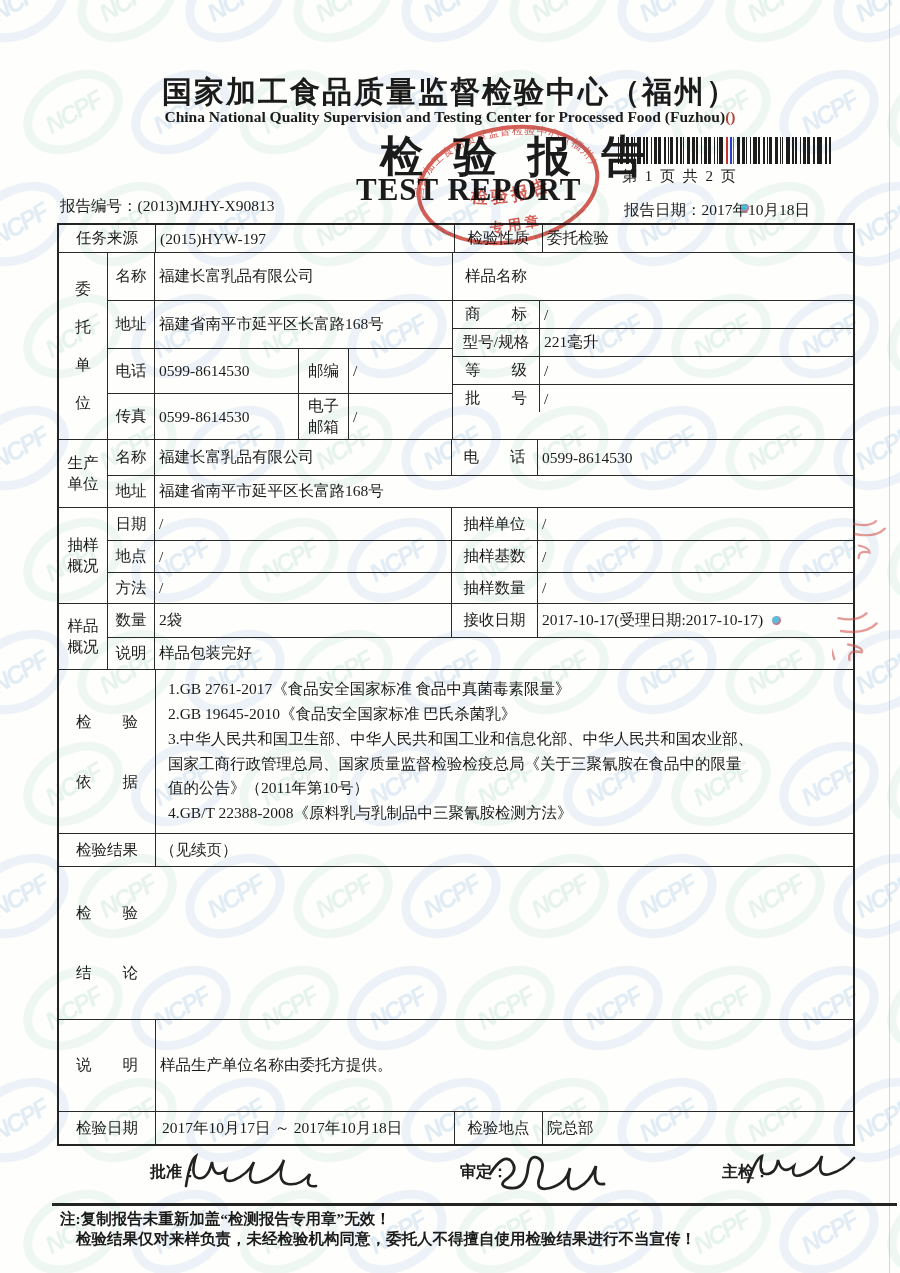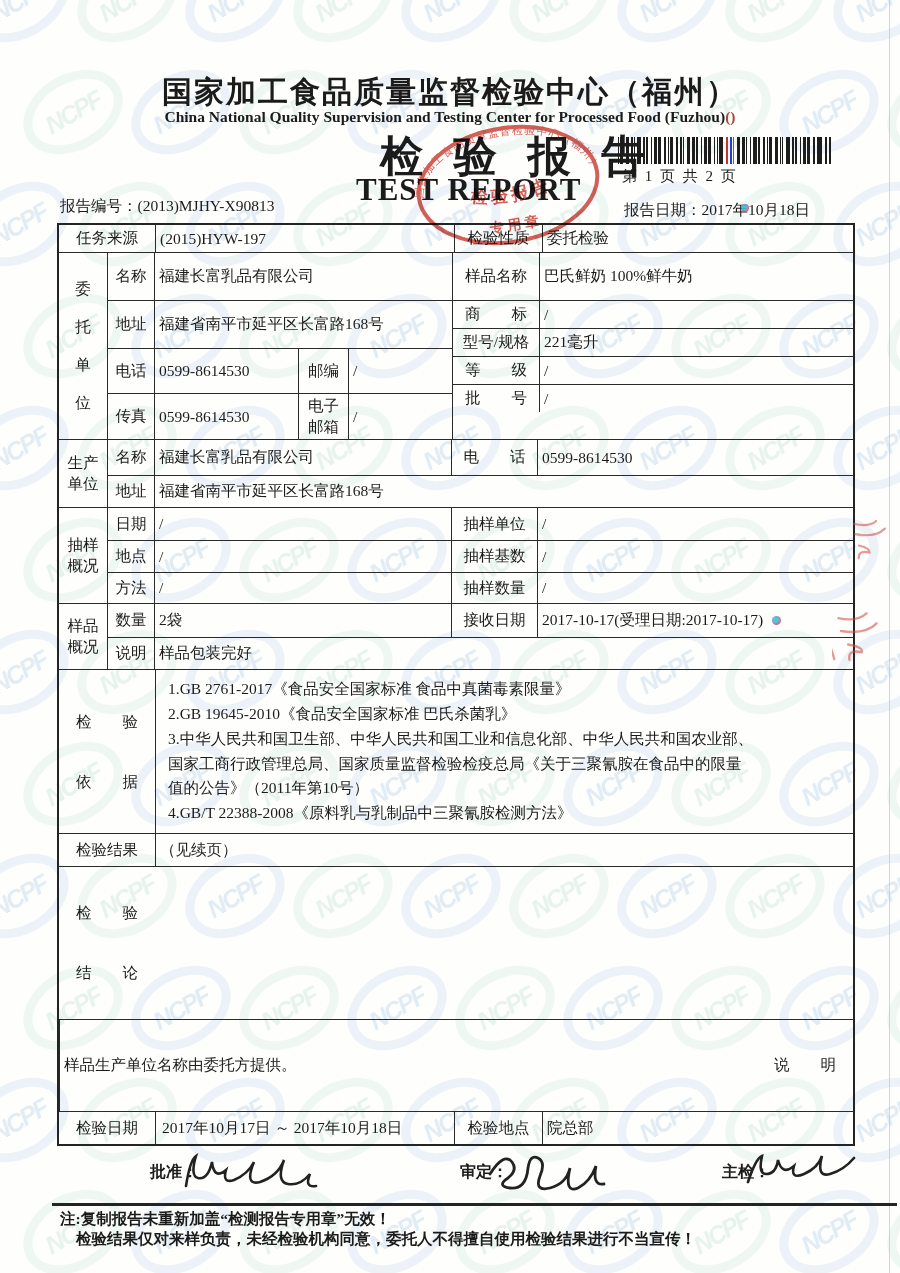--- a/index.html
+++ b/index.html
@@ -293,21 +293,20 @@
           <div class="cell first lab" style="width:46px;">传真</div>
           <div class="cell val" style="width:144px;">0599-8614530</div>
           <div class="cell lab pre" style="width:50px;">电子
 邮箱</div>
           <div class="cell val flex1">/</div>
         </div>
       </div>
       <div class="vcol flex1" style="border-left:1.5px solid #2a2a2a;">
         <div class="row first" style="height:47px;">
           <div class="cell first lab" style="width:86px;">样品名称</div>
-          <div class="cell val flex1">巴氏鲜奶 100%鲜牛奶</div>
         </div>
         <div class="row" style="height:28px;">
           <div class="cell first lab" style="width:86px;">商　　标</div>
           <div class="cell val flex1">/</div>
         </div>
         <div class="row" style="height:28px;">
           <div class="cell first lab" style="width:86px;">型号/规格</div>
           <div class="cell val flex1">221毫升</div>
         </div>
         <div class="row" style="height:28px;">
@@ -395,22 +394,22 @@
       <div class="cell first lab" style="width:96px;">检验结果</div>
       <div class="cell val flex1">（见续页）</div>
     </div>
 
     <div class="row" style="height:153px;">
       <div class="cell first lab biglab pre" style="width:96px;">检　　验
 结　　论</div>
     </div>
 
     <div class="row" style="height:92px;">
+      <div class="cell first lab" style="width:96px;">说　　明</div>
       <div class="cell val flex1">样品生产单位名称由委托方提供。</div>
-      <div class="cell first lab" style="width:96px;">说　　明</div>
     </div>
 
     <div class="row" style="height:33px;">
       <div class="cell first lab" style="width:96px;">检验日期</div>
       <div class="cell val" style="width:299px;padding-left:6px;">2017年10月17日 ～ 2017年10月18日</div>
       <div class="cell lab" style="width:88px;">检验地点</div>
       <div class="cell val flex1">院总部</div>
     </div>
   </div>
 

